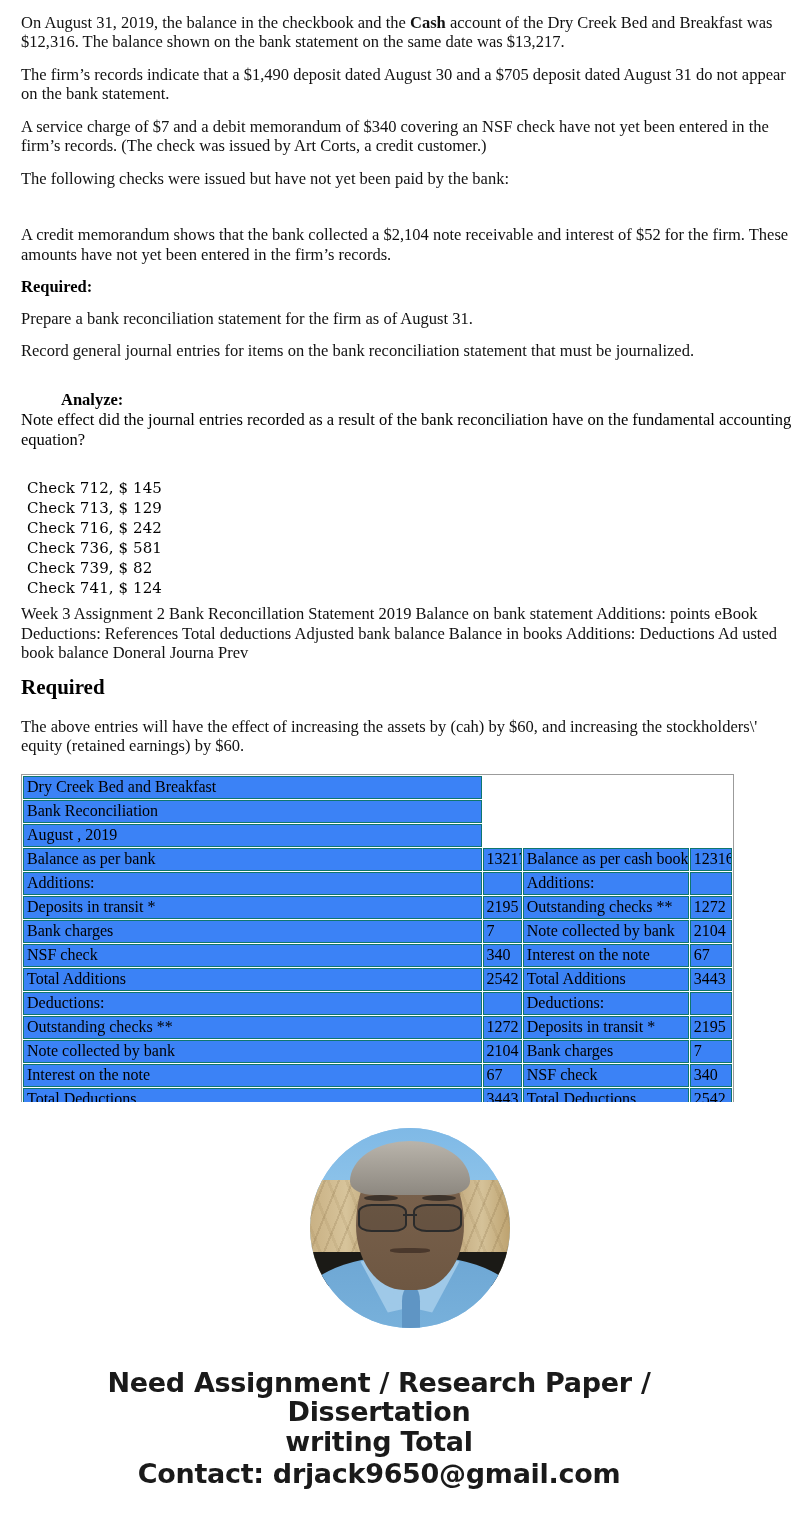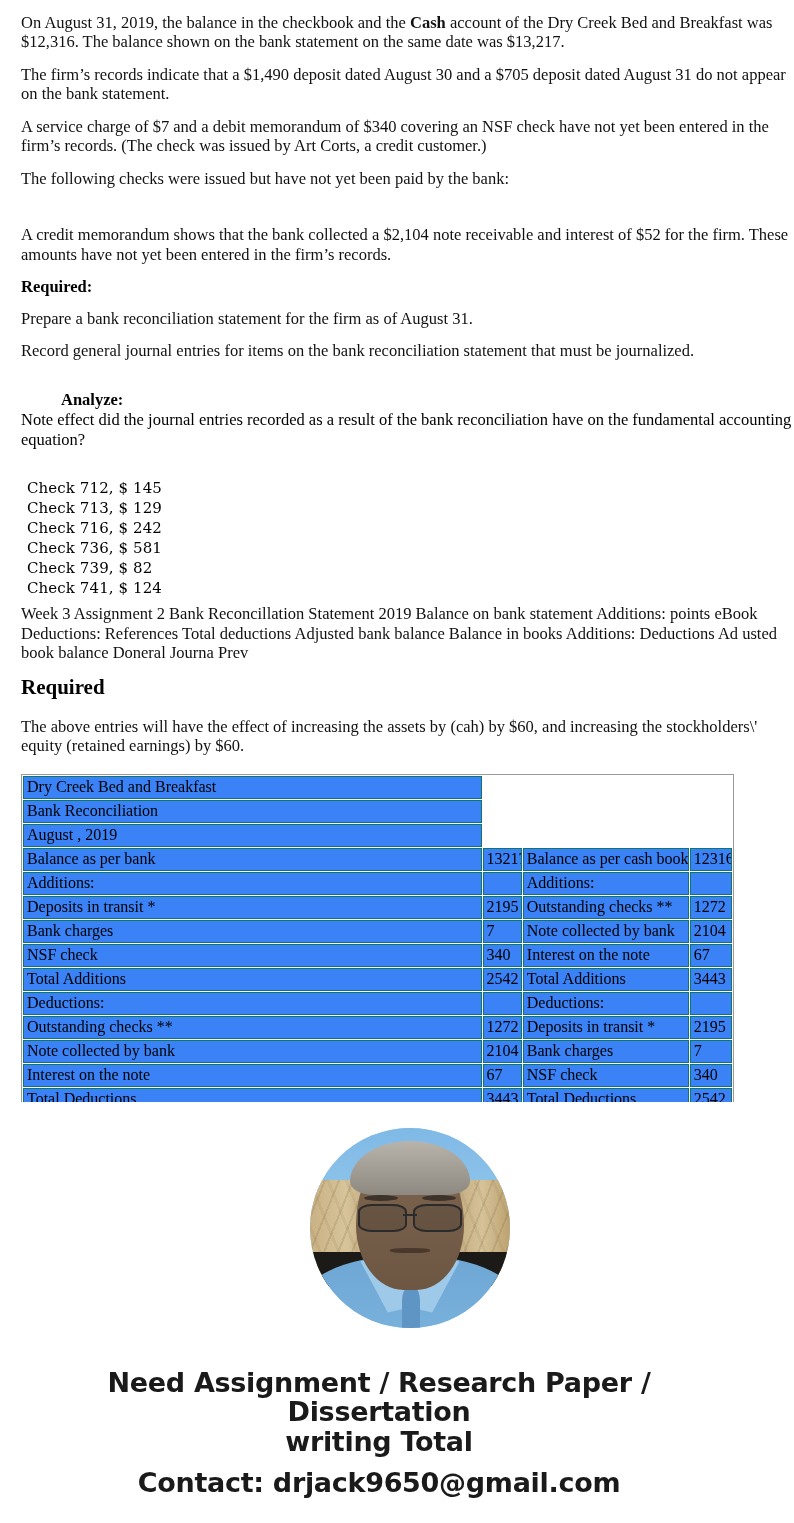--- a/index.html
+++ b/index.html
@@ -235,21 +235,21 @@
     text-align: center;
     font-family: "DejaVu Sans", "Liberation Sans", sans-serif;
     font-weight: bold;
     font-size: 27px;
     line-height: 1.1;
     color: #1a1a1a;
     margin-top: 40px;
     letter-spacing: -0.3px;
   }
   .footer .line2 { display: block; }
-  .footer .line3 { display: block; margin-top: 11px; }
+  .footer .line3 { display: block; margin-top: 2px; }
 </style>
 </head>
 <body>
 
 <div class="page">
   <div class="doc-body">
 
     <p class="para"><span>On August 31, 2019, the balance in the checkbook and the </span><span class="b">Cash</span><span> account of the Dry Creek Bed and Breakfast was $12,316. The balance shown on the bank statement on the same date was $13,217.</span></p>
 
 

